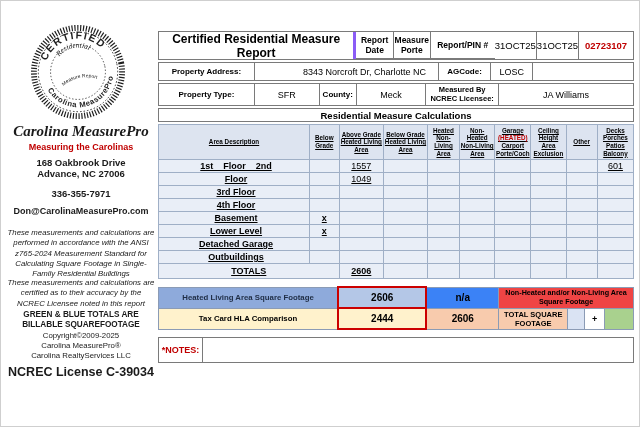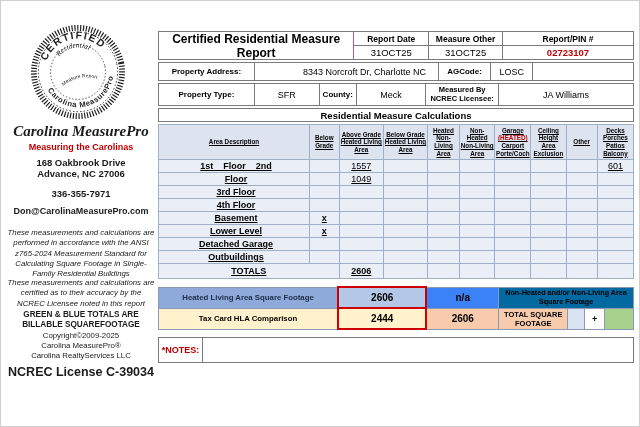--- a/index.html
+++ b/index.html
@@ -22,21 +22,21 @@
   .license { top: 364px; font-weight: bold; font-size: 12.5px; }
 
   
   .box { position: absolute; left: 157px; width: 476px; border: 1.5px solid #7a7a7a; background: #fff; }
   .flexrow { display: flex; height: 100%; align-items: stretch; }
   .cell { display: flex; align-items: center; justify-content: center; text-align: center; }
   .bl { border-left: 1px solid #7a7a7a; }
 
   .box-top { top: 30px; height: 29px; }
   .rpt-title { flex: 0 0 41%; font-weight: bold; font-size: 12px; }
-  .top-right { flex: 1; display: flex; flex-direction: column; border-left: 1px solid #8b5cf6; }
+  .top-right { flex: 1; display: flex; flex-direction: row; border-left: 3px solid #8b5cf6; }
   .top-right > div { display: flex; flex: 1; }
   .top-lbl-row { border-bottom: 1px solid #7a7a7a; }
   .tr-c1 { flex: 0 0 26.5%; } .tr-c2 { flex: 0 0 26.5%; } .tr-c3 { flex: 1; }
   .top-lbl-row .cell { font-weight: bold; font-size: 8.5px; }
   .top-val-row .cell { font-size: 9.5px; }
   .pin-val { color: #c00000; font-weight: bold; }
 
   .box-addr { top: 61px; height: 19px; }
   .box-addr .lbl, .box-type .lbl { font-weight: bold; font-size: 8px; }
   .box-addr .val, .box-type .val { font-size: 9px; }
@@ -62,21 +62,21 @@
   td.tot-blue { background: #8eaadb; font-weight: bold; font-size: 9px; }
   td.tot-green { background: #a9d18e; }
   td.tot-end { background: #dce6f2; }
 
   .box-sum { top: 285px; border: none; width: 476px; }
   table.sum { width: 476px; border-collapse: collapse; table-layout: fixed; border: 1.5px solid #7a7a7a; }
   table.sum td { border: 1px solid #8b9bb5; height: 21px; text-align: center; vertical-align: middle; }
   .s-lbl-blue { background: #8eaadb; font-weight: bold; font-size: 7.8px; color: #1f2d45; }
   .s-val-blue { background: #b4c7e7; font-weight: bold; font-size: 10px; border: 2.5px solid #cc0000 !important; }
   .s-na { background: #3b82f6; font-weight: bold; font-size: 10px; }
-  .s-green-lbl { background: #0369a1; font-weight: bold; font-size: 7.2px; line-height: 1.2; }
+  .s-green-lbl { background: #ef4444; font-weight: bold; font-size: 7.2px; line-height: 1.2; }
   .s-lbl-cream { background: #fff2cc; font-weight: bold; font-size: 7.8px; }
   .s-val-cream { background: #fff2cc; font-weight: bold; font-size: 10px; border: 2.5px solid #cc0000 !important; }
   .s-peach-val { background: #f8cbad; font-weight: bold; font-size: 10px; }
   .s-peach-lbl { background: #f8cbad; font-weight: bold; font-size: 7.5px; }
   .s-mini-blue { background: #dae3f3; }
   .s-plus { background: #fff; font-weight: bold; font-size: 9px; }
   .s-mini-green { background: #a9d18e; }
 
   .box-notes { top: 336px; height: 26px; display: flex; }
   .notes-lbl { flex: 0 0 44px; border-right: 1px solid #7a7a7a; color: #c00000; font-weight: bold; font-size: 9px; display:flex; align-items:center; justify-content:center; }
@@ -130,21 +130,21 @@
     <div>Carolina RealtyServices LLC</div>
   </div>
   <div class="sb license">NCREC License C-39034</div>
 
   <div class="box box-top">
     <div class="flexrow">
       <div class="cell rpt-title">Certified Residential Measure Report</div>
       <div class="top-right">
         <div class="top-lbl-row">
           <div class="cell tr-c1">Report Date</div>
-          <div class="cell tr-c2 bl">Measure Other</div>
+          <div class="cell tr-c2 bl">Measure Porte</div>
           <div class="cell tr-c3 bl">Report/PIN #</div>
         </div>
         <div class="top-val-row" style="display:flex;flex:1;">
           <div class="cell tr-c1">31OCT25</div>
           <div class="cell tr-c2 bl">31OCT25</div>
           <div class="cell tr-c3 bl pin-val">02723107</div>
         </div>
       </div>
     </div>
   </div>

